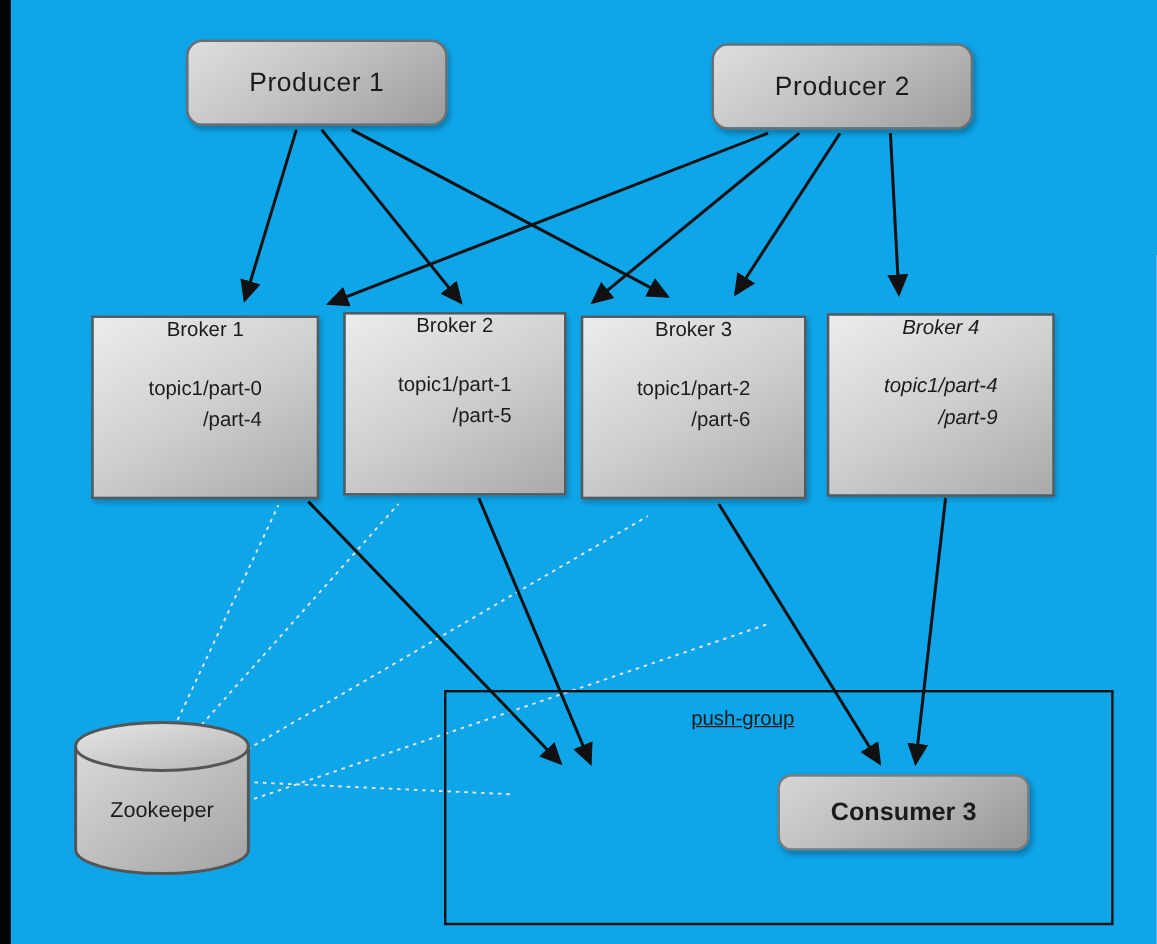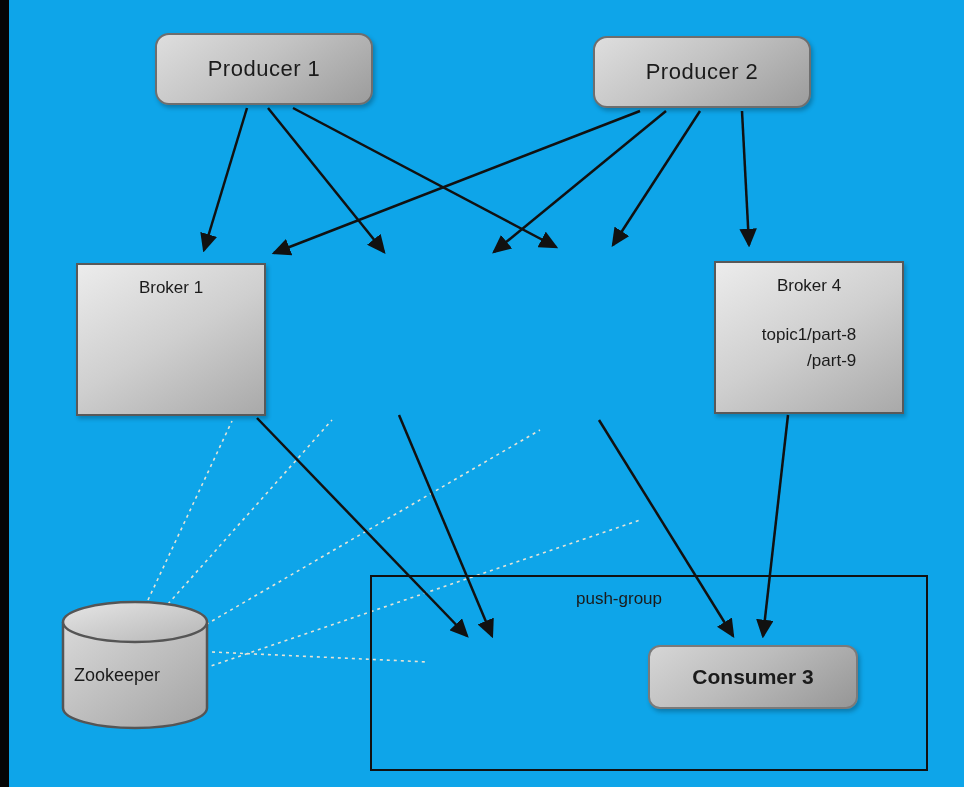--- a/index.html
+++ b/index.html
@@ -30,21 +30,20 @@
     font-size:22px;
     letter-spacing:0.5px;
   }
   .broker{
     width:190px;height:153px;
     border:2px solid #595959;
     background:linear-gradient(150deg,#ececec 0%,#cfcfcf 50%,#a9a9a9 100%);
     box-shadow:2px 3px 4px rgba(0,0,0,0.22);
     flex-direction:column;
     justify-content:flex-start;
-    padding-top:13px;
     font-size:17px;
   }
   .broker .topic-block{
     margin-top:26px;
     width:-moz-fit-content;
     width:fit-content;
     align-self:center;
     text-align:right;
     line-height:1.55;
     font-size:17px;
@@ -62,23 +61,24 @@
     left:370px;top:575px;width:558px;height:196px;
     box-sizing:border-box;
     border:2px solid #111;
     background:rgba(255,255,255,0.0);
   }
   .group-label{
     position:absolute;
     left:0;right:60px;top:12px;
     text-align:center;
     font-size:17px;
+    text-decoration:underline;
   }
   .zookeeper{
-    position:absolute;left:37px;top:597px;width:160px;height:138px;
+    position:absolute;left:55px;top:597px;width:160px;height:138px;
   }
   .zookeeper .zk-label{
     position:absolute;left:0;width:100%;top:68px;
     text-align:center;font-size:18px;
   }
   svg.arrows{
     position:absolute;left:0;top:0;width:964px;height:787px;
     pointer-events:none;
   }
 </style>
@@ -137,28 +137,46 @@
 
   <div class="node producer" style="left:155px;top:33px;">
     <span>Producer 1</span>
   </div>
   <div class="node producer" style="left:593px;top:36px;justify-content:center;">
     <span>Producer 2</span>
   </div>
 
   <div class="node broker" style="left:76px;top:263px;">
     <span>Broker 1</span>
+    <div class="topic-block">
+      <div>topic1/part-0</div>
+      <div>/part-4</div>
+    </div>
   </div>
 
+  <div class="node broker" style="left:286px;top:260px;width:186px;">
+    <span>Broker 2</span>
+    <div class="topic-block">
+      <div>topic1/part-1</div>
+      <div>/part-5</div>
+    </div>
+  </div>
 
+  <div class="node broker" style="left:484px;top:263px;width:188px;">
+    <span>Broker 3</span>
+    <div class="topic-block">
+      <div>topic1/part-2</div>
+      <div>/part-6</div>
+    </div>
+  </div>
 
-  <div class="node broker" style="left:714px;top:261px;">
+  <div class="node broker" style="left:689px;top:261px;font-style:italic;">
     <span>Broker 4</span>
     <div class="topic-block">
-      <div>topic1/part-8</div>
+      <div>topic1/part-4</div>
       <div>/part-9</div>
     </div>
   </div>
 
   <div class="group-box">
     <div class="group-label">push-group</div>
   </div>
 
   <div class="node consumer" style="left:648px;top:645px;width:210px;font-weight:bold;">
     <span>Consumer 3</span>

